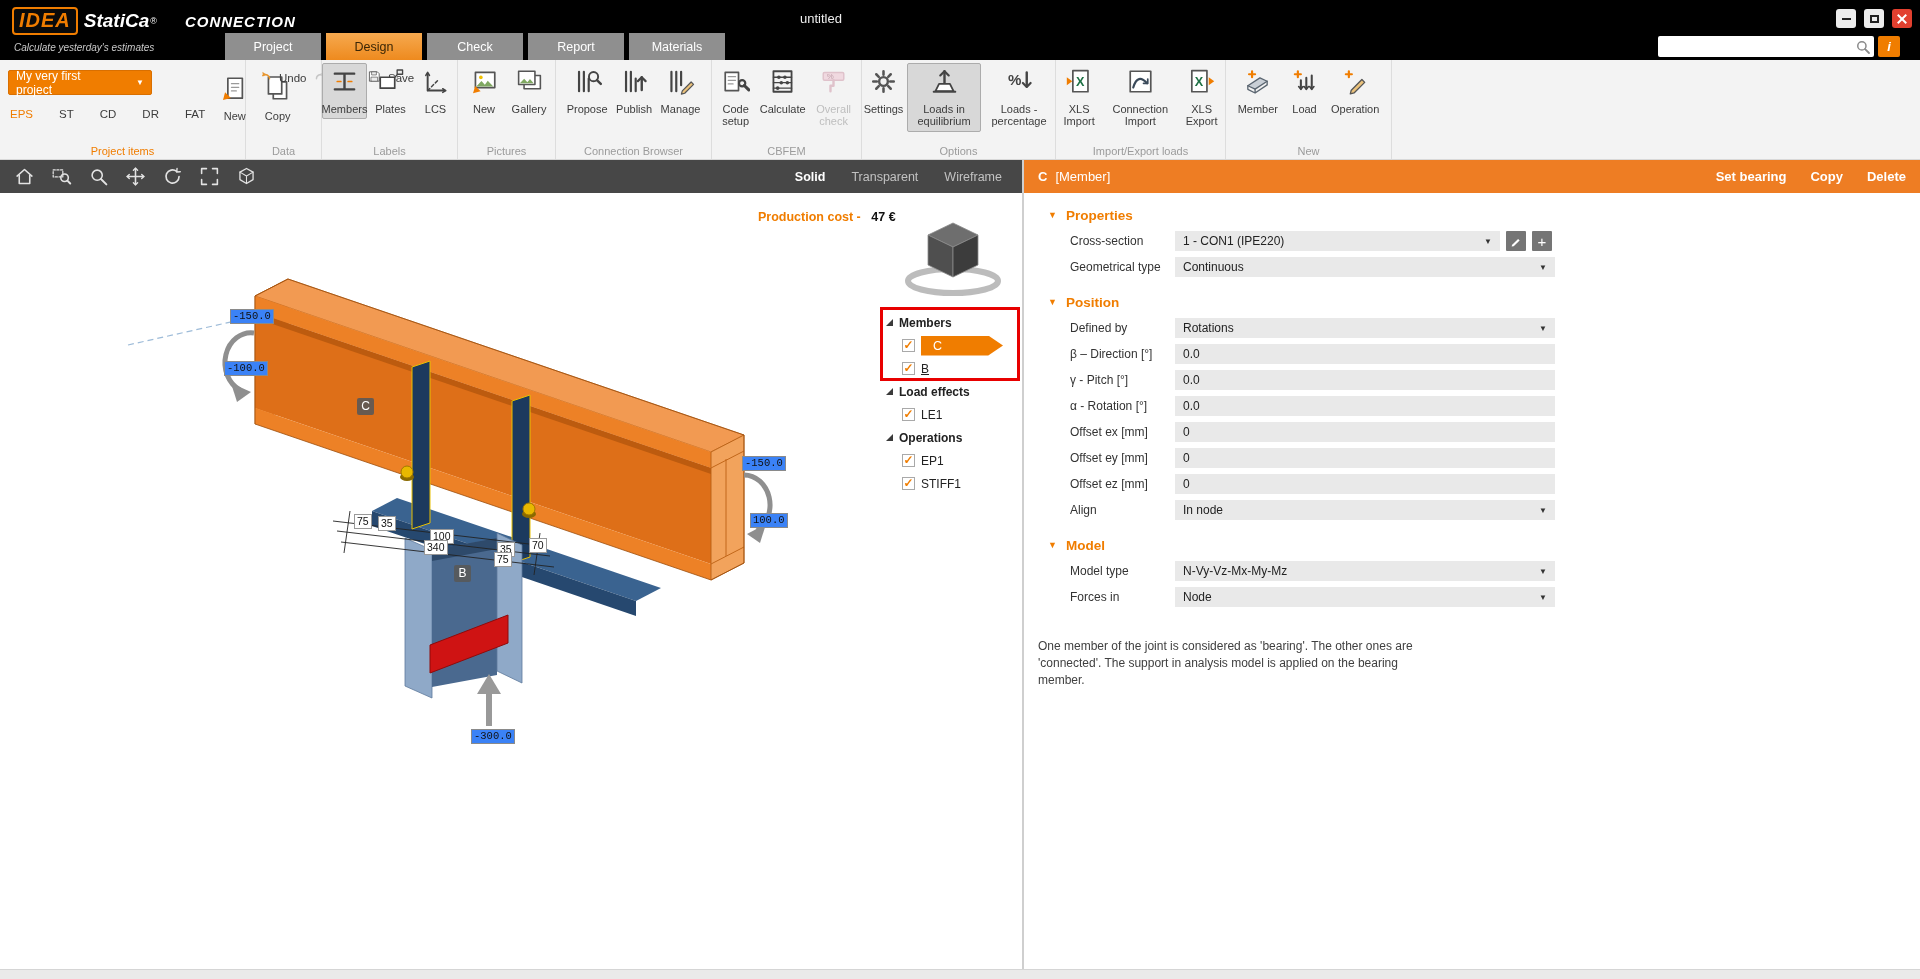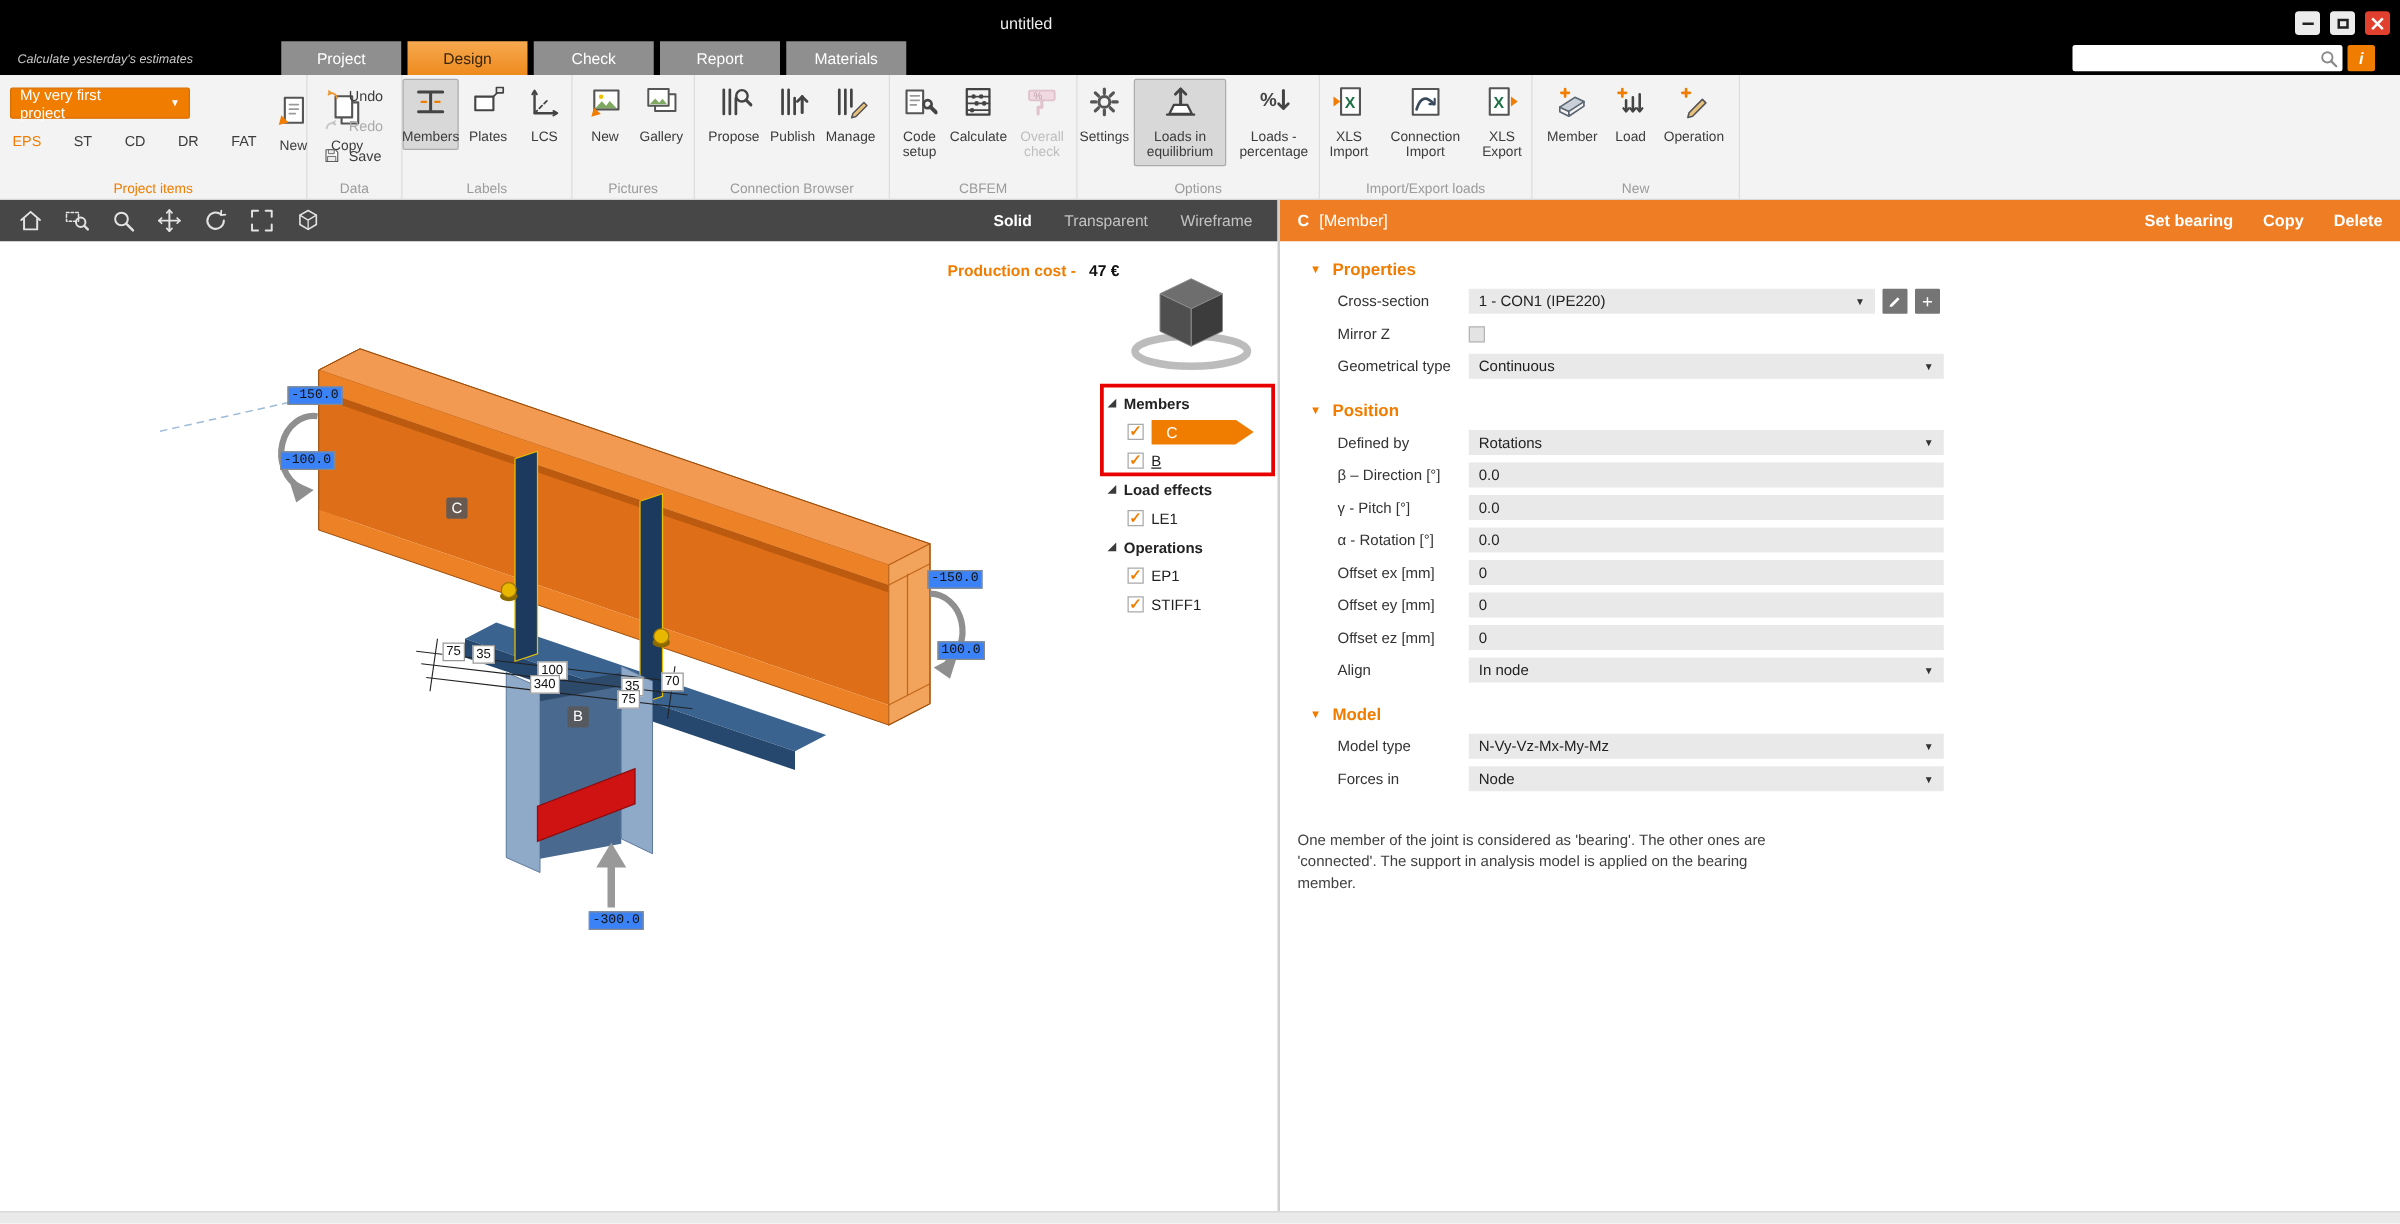--- a/index.html
+++ b/index.html
@@ -36,21 +36,21 @@
 .glabel{position:absolute;bottom:2px;left:0;right:0;text-align:center;font-size:11px;color:#9B9B9B;white-space:nowrap;}
 .glabel.accent{color:#F07D00;}
 .rbody{height:82px;display:flex;align-items:flex-start;justify-content:center;padding-top:3px;}
 .rbody.row{gap:2px;}
 .rbtn{display:flex;flex-direction:column;align-items:center;min-width:43px;max-width:76px;padding:3px 2px;border:1px solid transparent;border-radius:2px;cursor:pointer;}
 .rbtn.sel{background:#D8D8D8;border-color:#ACACAC;}
 .rbtn.dis{opacity:.6;cursor:default;}
 .ricon svg{width:29px;height:29px;}
 .rlbl{font-size:11px;color:#3C3C3C;text-align:center;line-height:1.12;margin-top:3px;}
 .rbtn.dis .rlbl{color:#9B9B9B;}
-.rbody.stack{flex-direction:column;align-items:flex-start;justify-content:flex-start;padding:9px 0 0 12px;gap:6px;}
+.rbody.stack{flex-direction:row;align-items:flex-start;justify-content:flex-start;padding:9px 0 0 12px;gap:6px;}
 .sbtn{display:flex;align-items:center;gap:6px;font-size:11.5px;color:#3C3C3C;cursor:pointer;}
 .sbtn.dis{color:#ABABAB;cursor:default;}
 .sicon svg{width:15px;height:15px;}
 .rbody.proj{flex-direction:row;align-items:flex-start;justify-content:flex-start;padding:10px 0 0 8px;}
 .projsel{width:144px;height:25px;background:#F07D00;border:1px solid #D96F00;color:#fff;display:flex;align-items:center;padding:0 7px;font-size:12px;border-radius:2px;cursor:pointer;gap:36px;}
 .projsel .dd{margin-left:auto;font-size:8px;}
 .codes{display:flex;gap:26px;margin-top:13px;font-size:11.5px;color:#3C3C3C;padding-left:2px;}
 .code{cursor:pointer;}
 .code.act{color:#F07D00;}
 .projbtns{display:flex;margin-left:8px;}
@@ -95,20 +95,26 @@
 .pbtn{width:20px;height:20px;margin-left:6px;background:#757575;color:#fff;display:flex;align-items:center;justify-content:center;font-size:15px;cursor:pointer;border-radius:1px;}
 .pbtn svg{width:13px;height:13px;}
 .pcheck{width:13px;height:13px;background:#E3E3E3;border:1px solid #B5B5B5;cursor:pointer;}
 .phelp{margin:28px 0 0 14px;width:400px;font-size:12px;color:#404040;line-height:1.4;}
 .bstrip{position:absolute;left:0;top:969px;width:1920px;height:10px;background:#EAEAEA;border-top:1px solid #D5D5D5;}
 </style>
 </head>
 <body>
 
 <div class="titlebar">
+  <div class="brand">
+    <span class="logo-idea">IDEA</span>
+    <span class="logo-statica">StatiCa</span>
+    <span class="logo-reg">®</span>
+    <span class="appname">CONNECTION</span>
+  </div>
   <div class="tagline">Calculate yesterday's estimates</div>
   <div class="doctitle">untitled</div>
   <div class="winbtns">
     <span class="winbtn">
         <i class="wmin"></i>
       </span>
     <span class="winbtn">
         <i class="wmax"></i>
       </span>
     <span class="winbtn close">
@@ -600,24 +606,20 @@
           <span class="parrow">▼</span>
         </span>
         <span class="pbtn">
           <span><svg viewBox="0 0 24 24" fill="none" stroke-linecap="round" stroke-linejoin="round">
               <path d="M4 20l11-11 2.8 2.8-11 11L3 23z" fill="#fff"></path>
             </svg></span>
         </span>
         <span class="pbtn">+</span>
       </div>
       <div class="prow">
-        <span class="plabel">Mirror Z</span>
-        <span class="pcheck"></span>
-      </div>
-      <div class="prow">
         <span class="plabel">Geometrical type</span>
         <span class="pfield">
           <span>Continuous</span>
           <span class="parrow">▼</span>
         </span>
       </div>
       <div class="psec">
         <span class="ptri">▼</span>
         <span class="ptitle">Position</span>
       </div>

